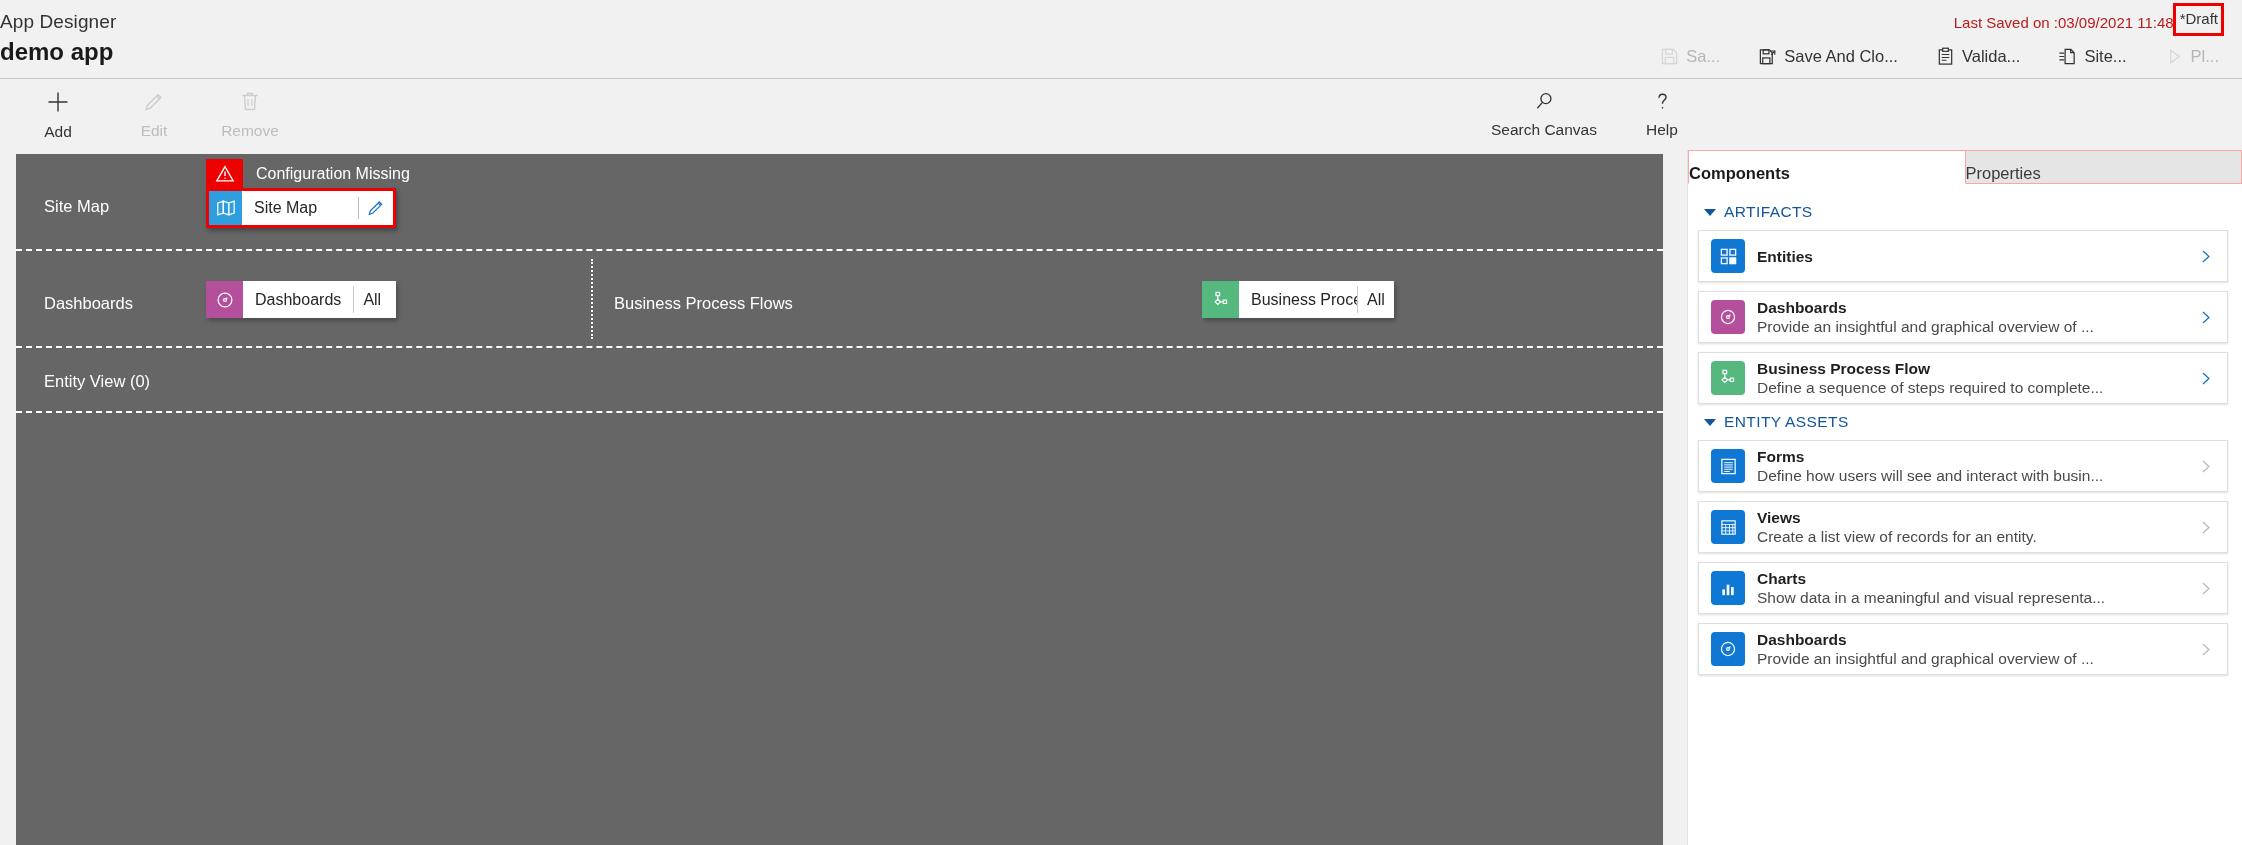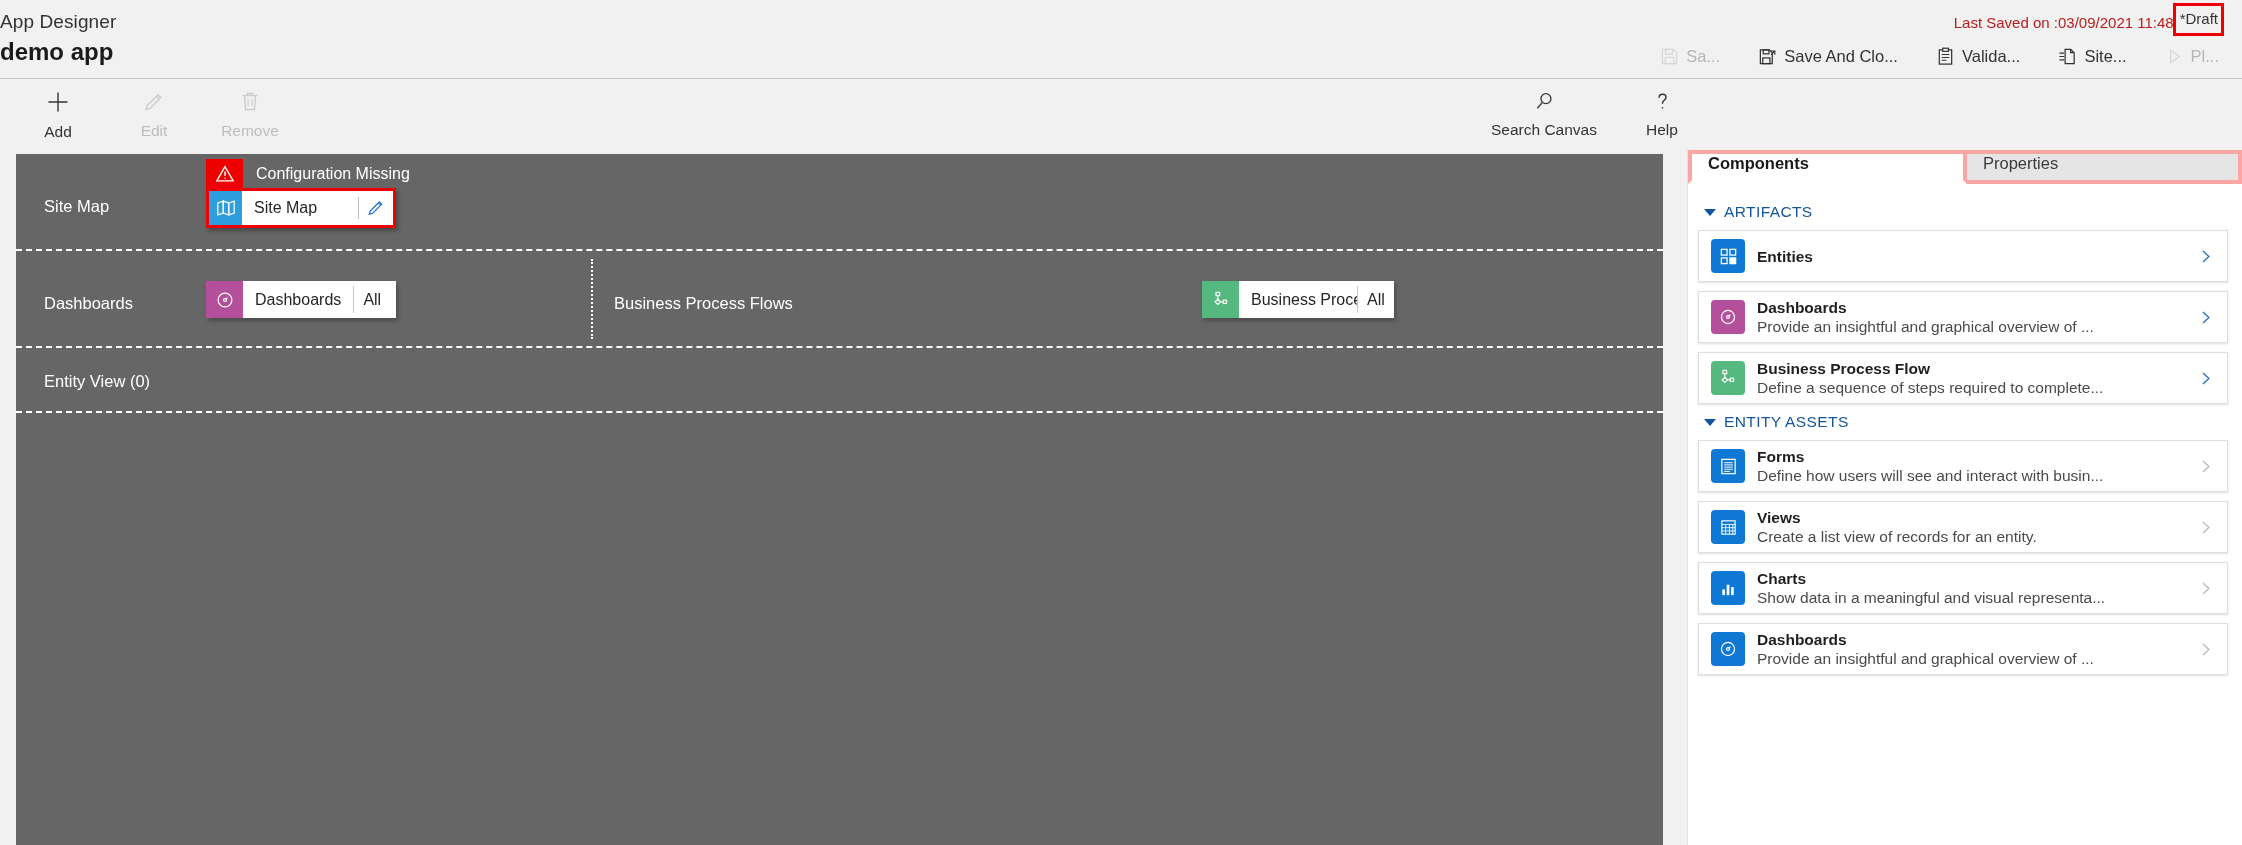--- a/index.html
+++ b/index.html
@@ -190,24 +190,23 @@
   
   .rpanel {
     position: absolute; left: 1687px; top: 150px;
     width: 555px; height: 695px;
     background: #ffffff;
     border-left: 1px solid #e1e1e1;
   }
   .tabs { display: flex; height: 34px; }
   .tab {
     flex: 1;
-    display: flex; align-items: flex-start;
-    padding-left: 16px;
+    display: flex; align-items: flex-end;
     font-size: 16.5px;
-    border: 4px solid #fca5a5;
+    border: 1px solid #fca5a5;
     cursor: pointer;
   }
   .tab.active {
     background: #ffffff; color: #1a1a1a; font-weight: bold;
     border-bottom-color: #ffffff;
   }
   .tab.inactive {
     background: #e5e5e5; color: #3b3b3b;
     border-left: none;
   }

